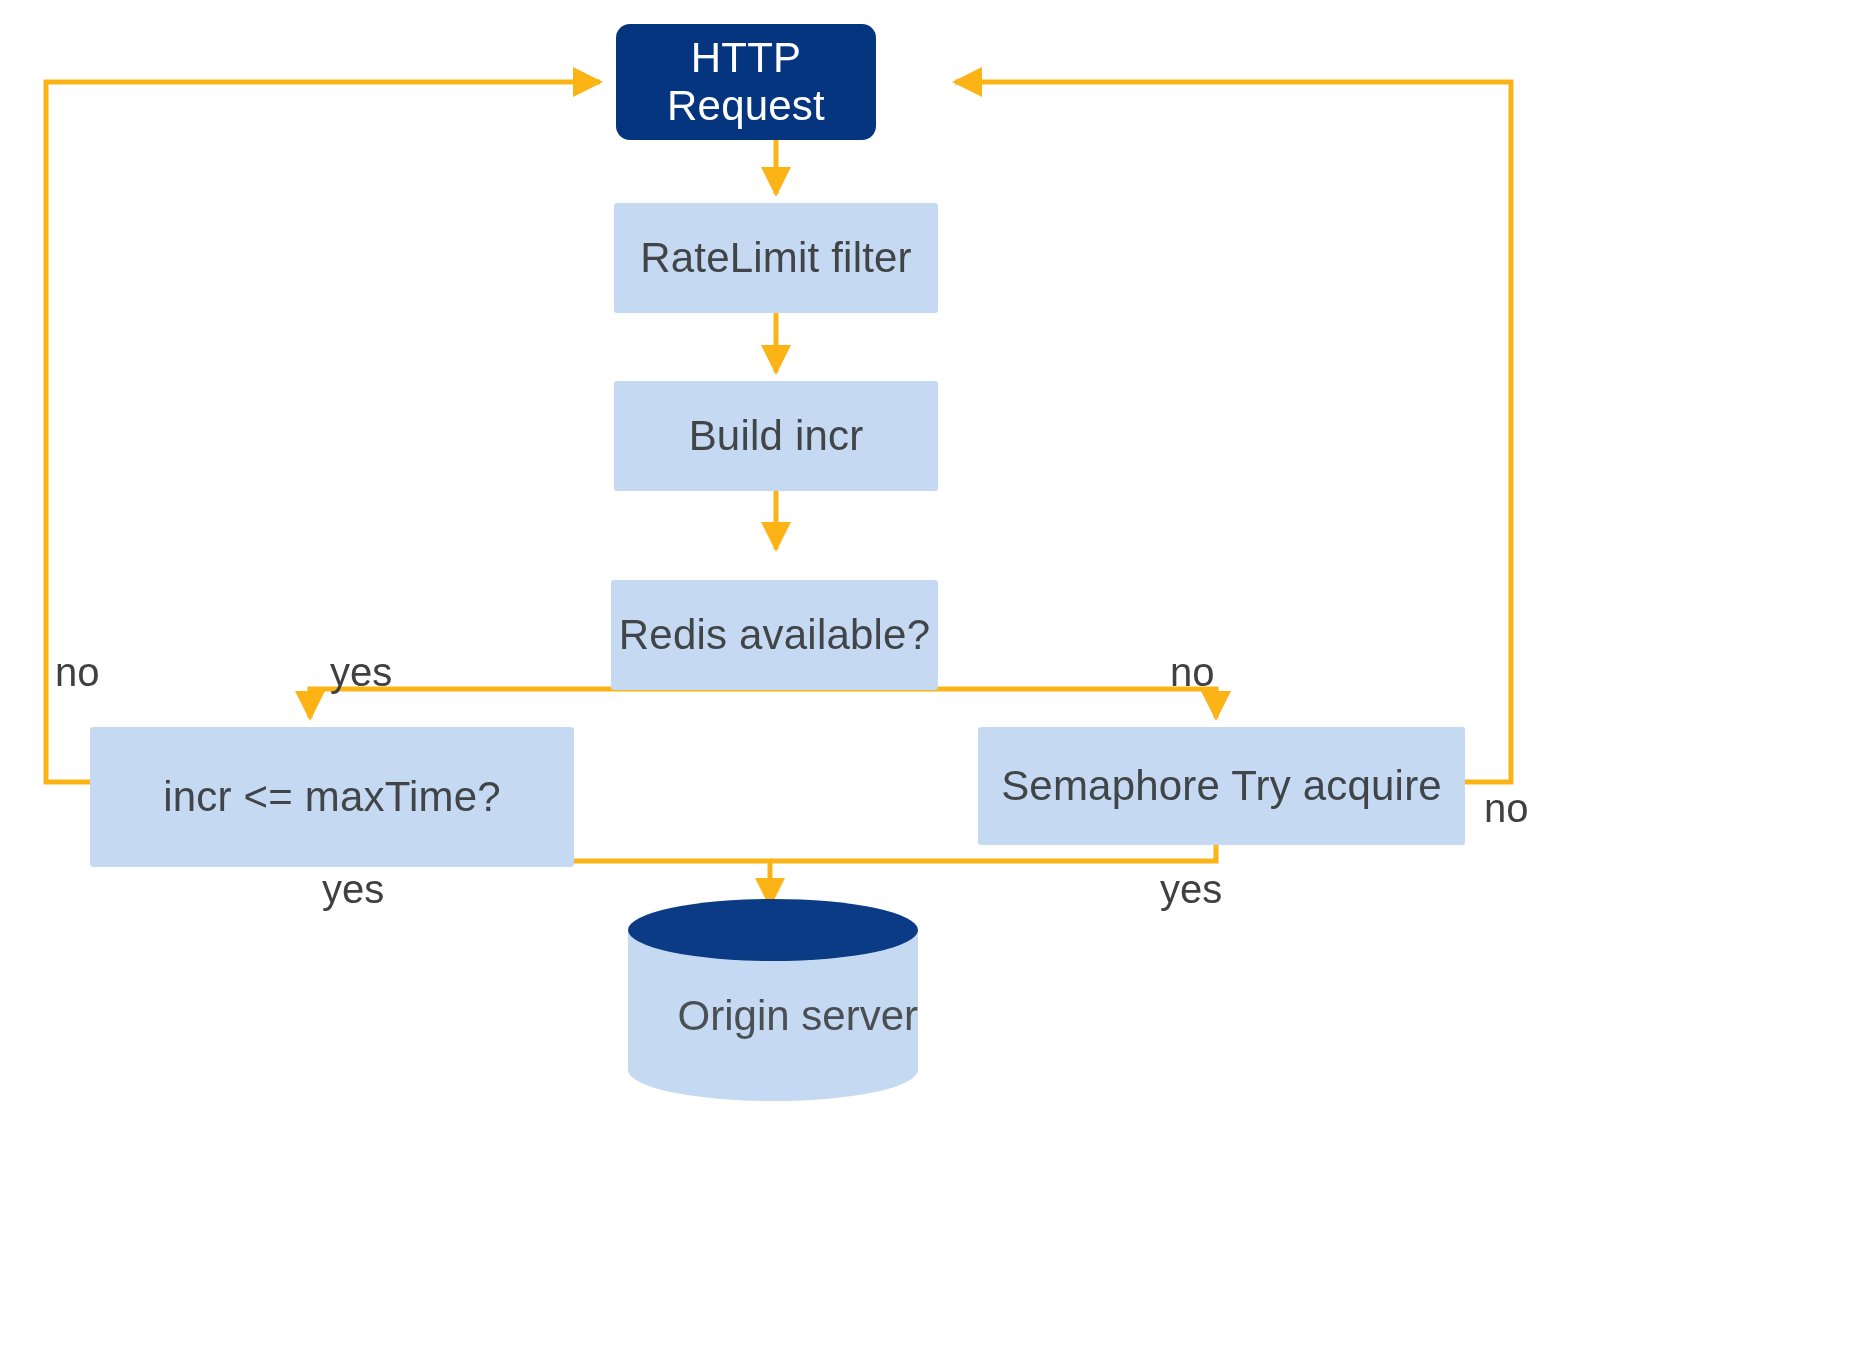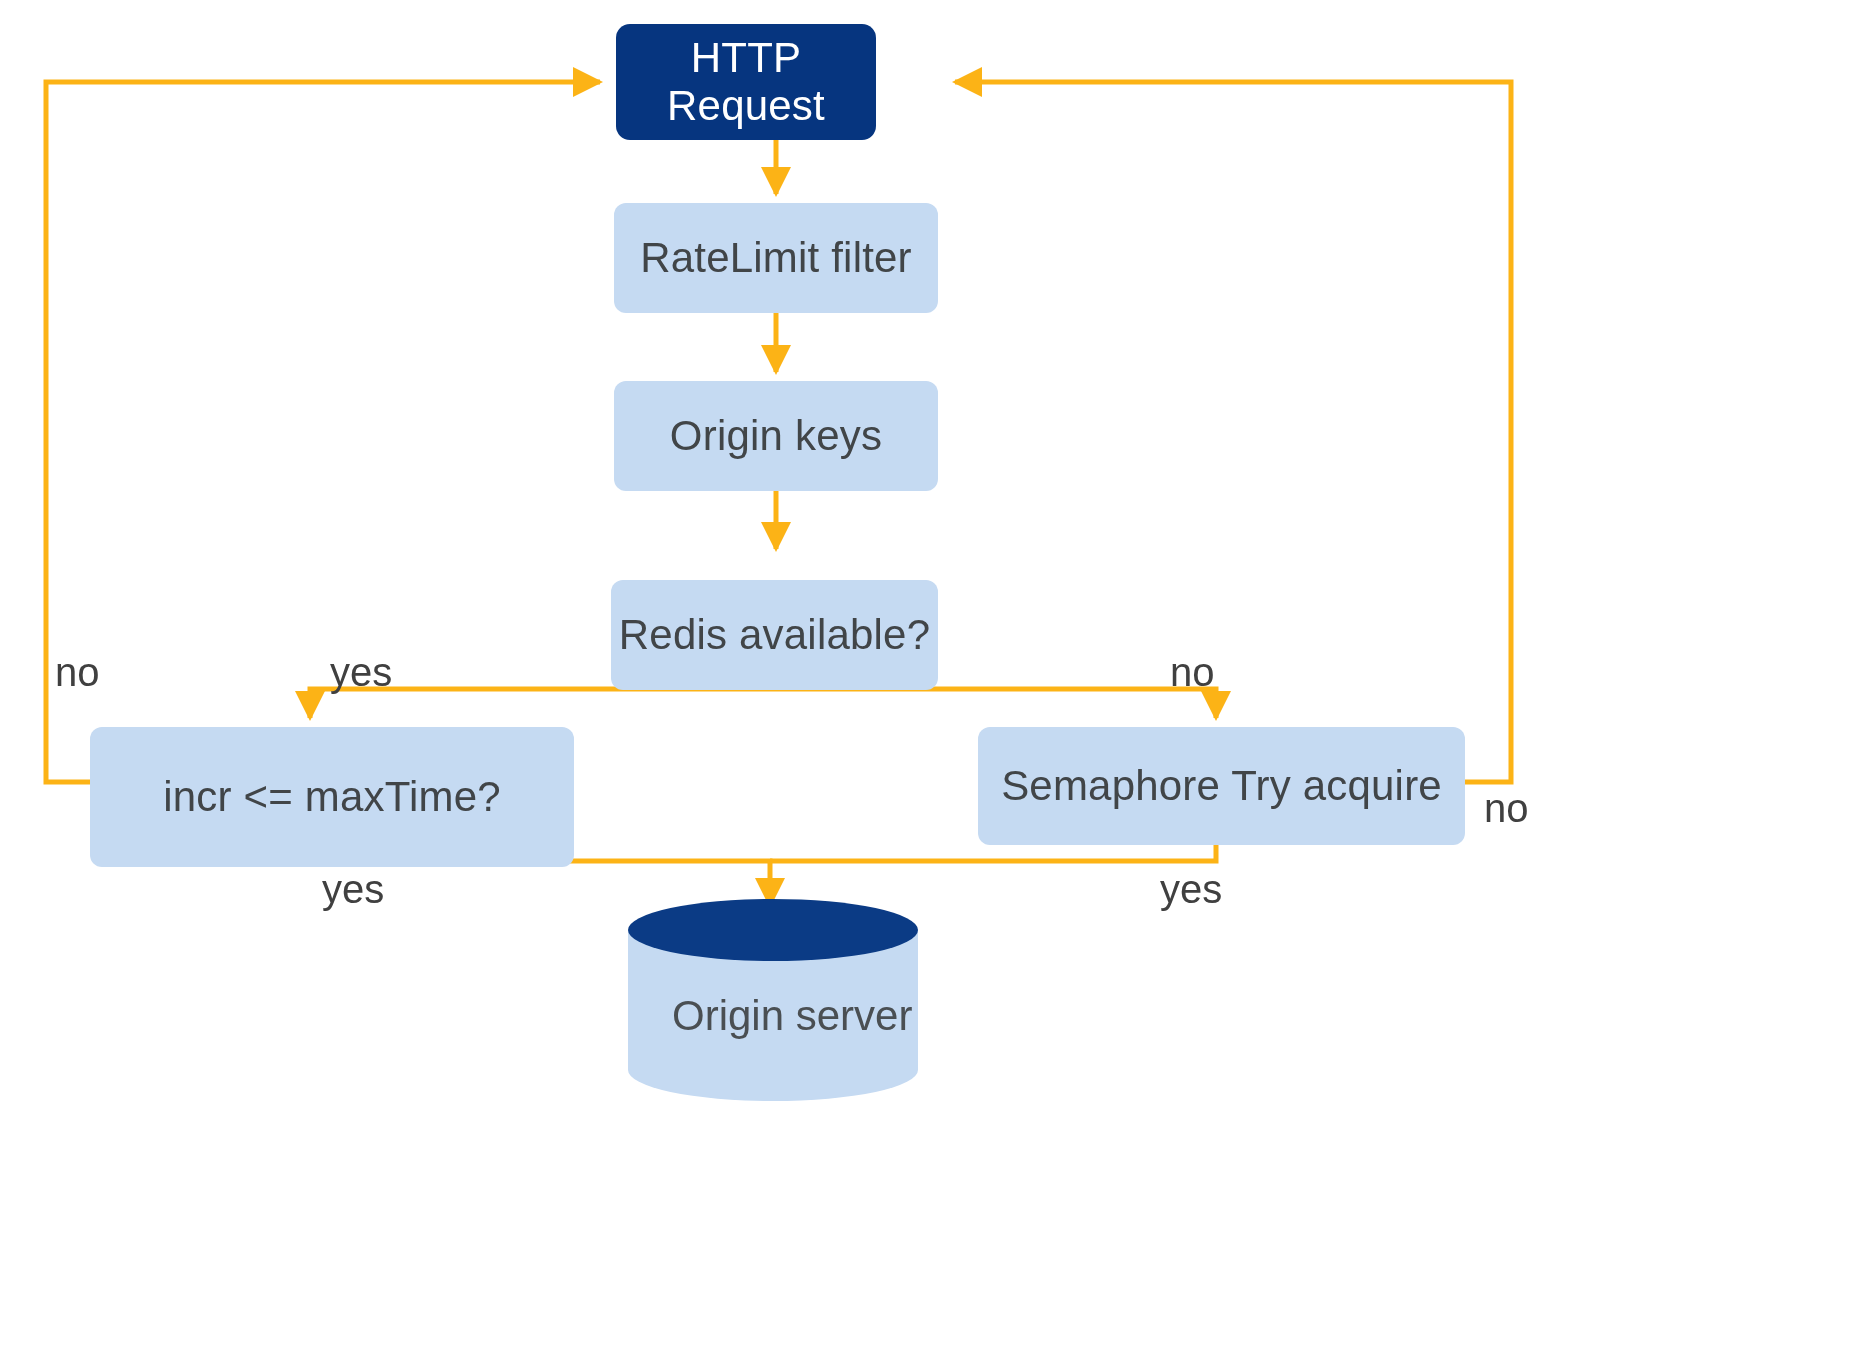--- a/index.html
+++ b/index.html
@@ -25,21 +25,21 @@
     width: 1875px;
     height: 1351px;
   }
   .node {
     position: absolute;
     box-sizing: border-box;
     display: flex;
     align-items: center;
     justify-content: center;
     text-align: center;
-    border-radius: 12px;
+    border-radius: 3px;
   }
   .node-proc {
     background: #c5daf2;
     color: #414548;
     font-size: 42px;
     font-weight: 400;
     letter-spacing: 0.2px;
   }
   .node-start {
     background: #06357f;
@@ -57,23 +57,22 @@
     line-height: 1;
   }
   .cyl {
     position: absolute;
   }
   .cyl-label {
     position: absolute;
     color: #4a4f53;
     font-size: 42px;
     white-space: nowrap;
-    text-align: left;
+    text-align: right;
     line-height: 1;
-    padding-left: 44px;
   }
 </style>
 </head>
 <body>
 
 <div id="canvas">
 
   <svg id="wires" viewBox="0 0 1875 1351" xmlns="http://www.w3.org/2000/svg">
     <defs>
       <marker id="arrow" viewBox="0 0 10 10" refX="9" refY="5" markerWidth="6" markerHeight="6" orient="auto-start-reverse">
@@ -104,21 +103,21 @@
 
   <div class="node node-start" style="left:616px; top:24px; width:260px; height:116px;">
     <span>HTTP Request</span>
   </div>
 
   <div class="node node-proc" style="left:614px; top:203px; width:324px; height:110px;">
     <span>RateLimit filter</span>
   </div>
 
   <div class="node node-proc" style="left:614px; top:381px; width:324px; height:110px;">
-    <span>Origin keys</span>
+    <span>Build incr</span>
   </div>
 
   <div class="node node-proc" style="left:611px; top:580px; width:327px; height:110px;">
     <span>Redis available?</span>
   </div>
 
   <div class="node node-proc" style="left:90px; top:727px; width:484px; height:140px;">
     <span>incr &lt;= maxTime?</span>
   </div>
 

